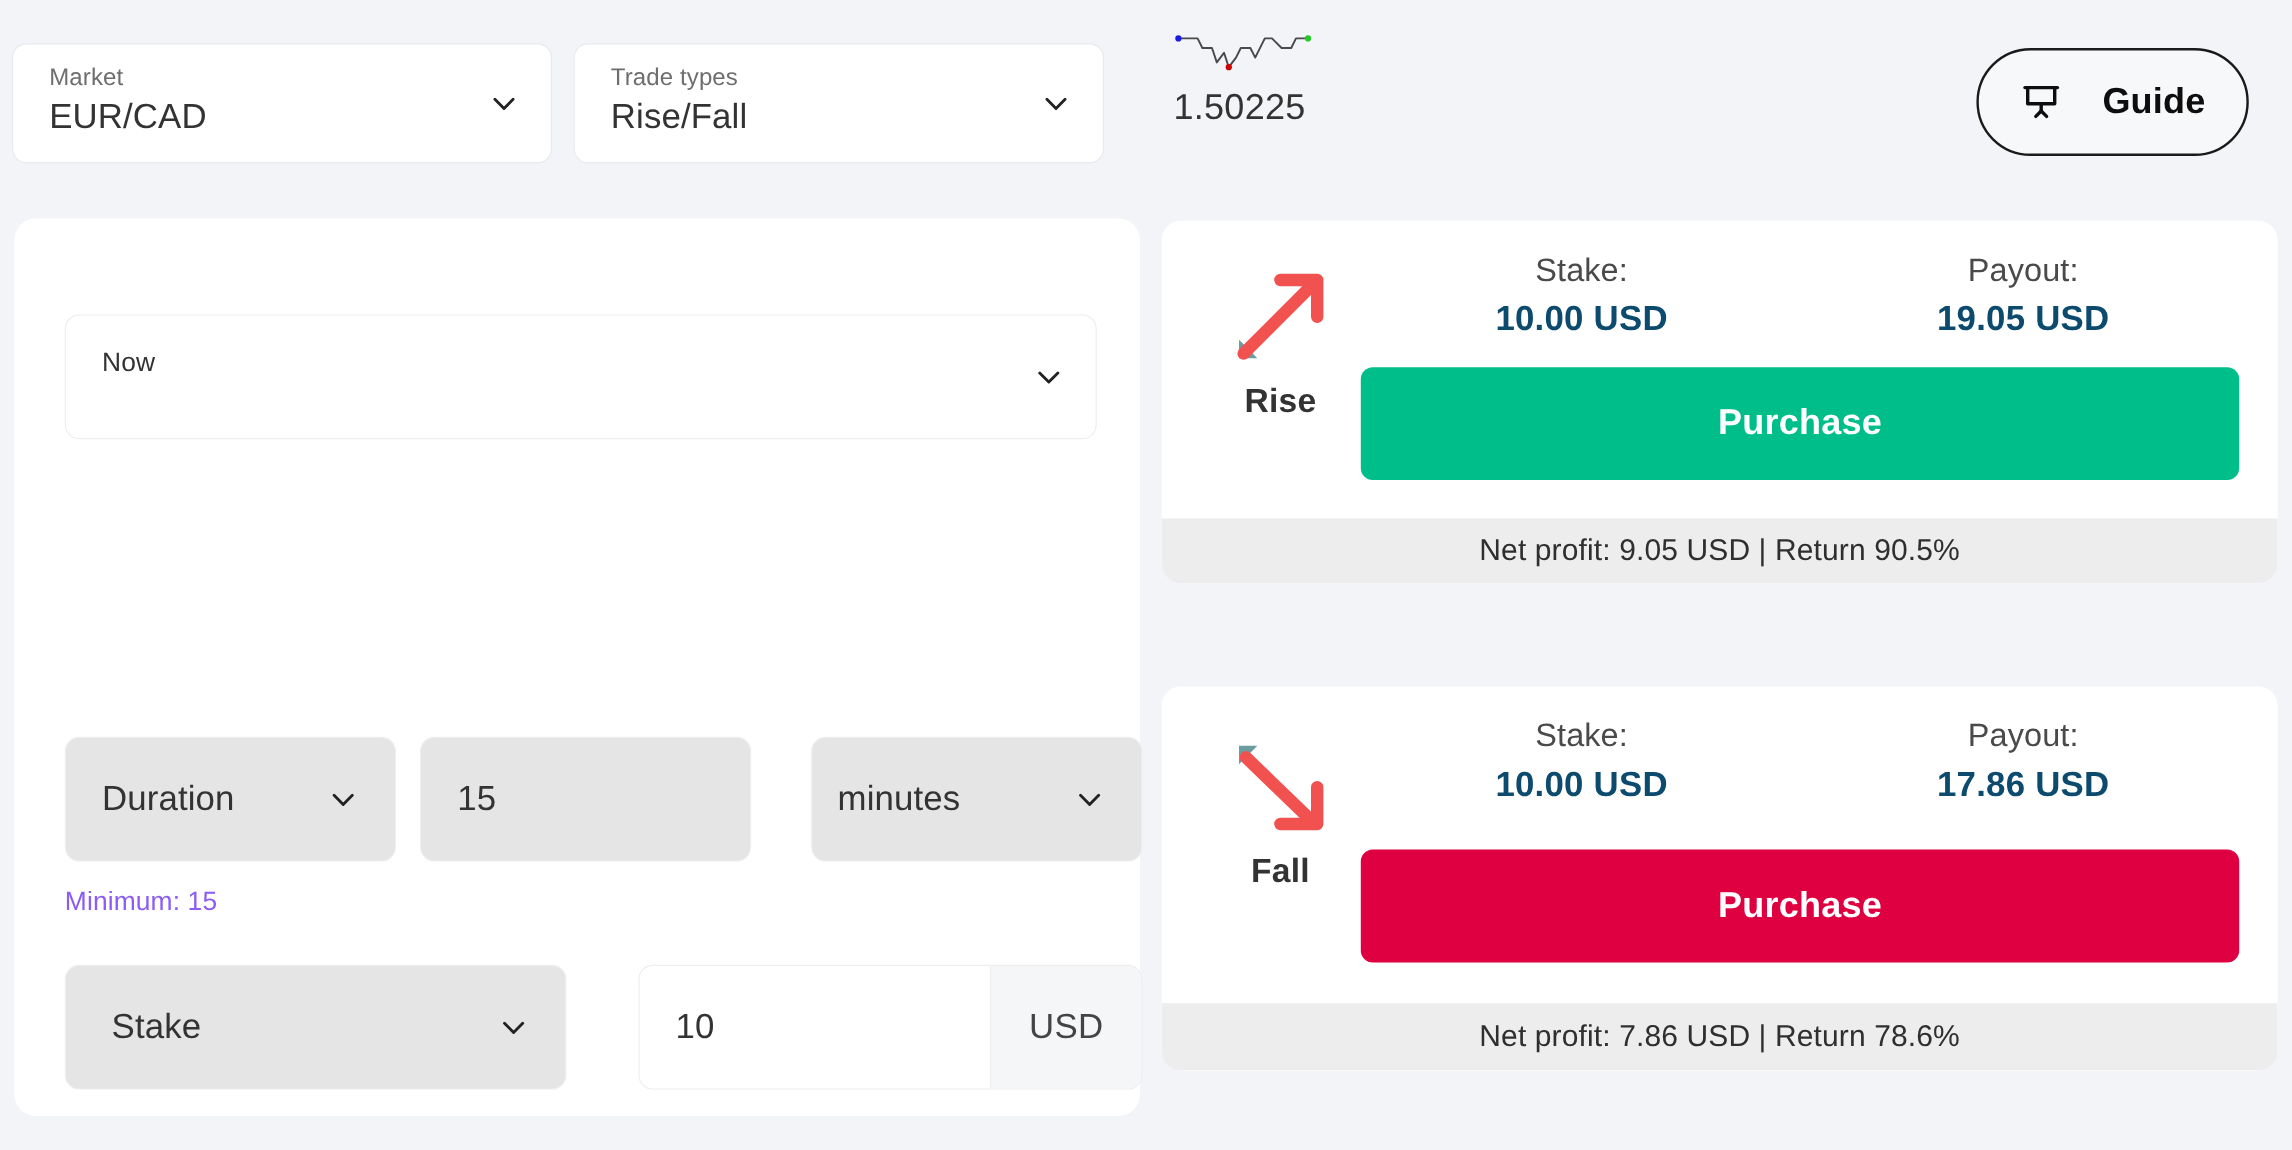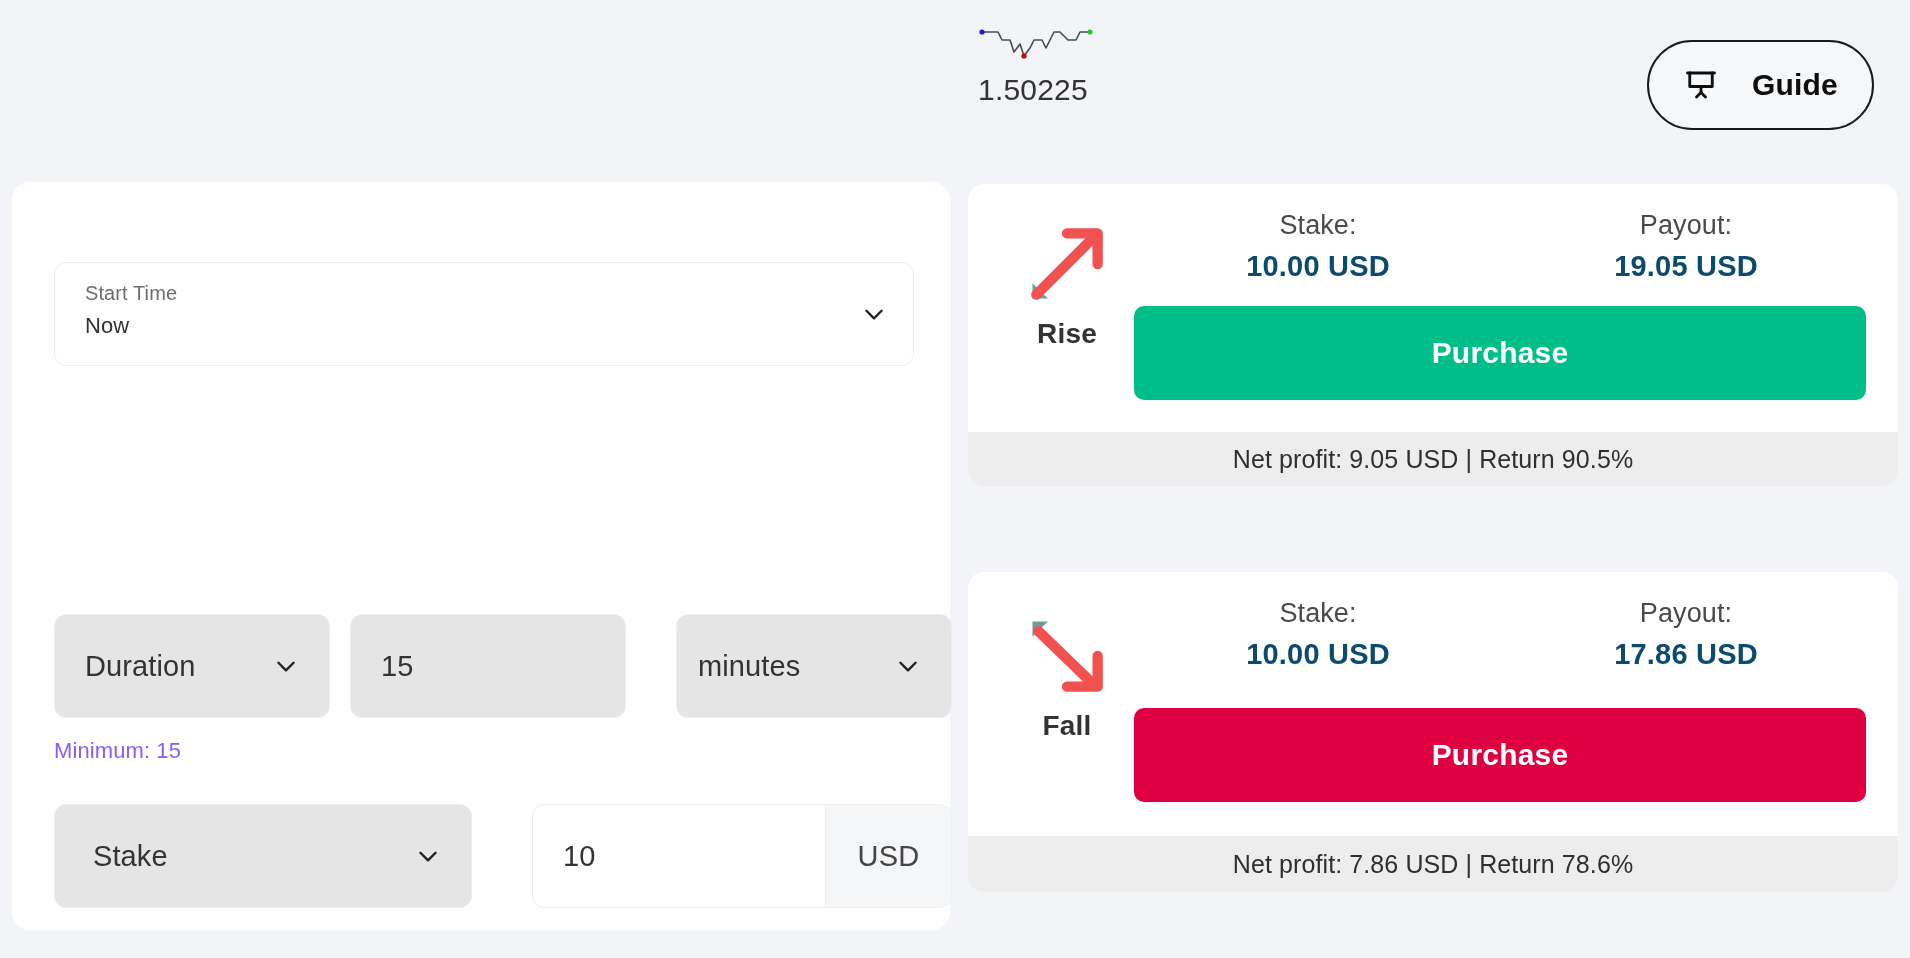--- a/index.html
+++ b/index.html
@@ -310,21 +310,39 @@
     letter-spacing: 0.1px;
   }
 </style>
 </head>
 <body>
 
 <div class="app">
 
   <div class="topbar">
 
-
+    <div class="selector market">
+      <div class="selector-label">Market</div>
+      <div class="selector-value">EUR/CAD</div>
+      <span class="chevron">
+        <svg viewBox="0 0 24 24" fill="none" stroke="#222" stroke-width="2.2" stroke-linecap="round" stroke-linejoin="round">
+            <polyline points="5,9 12,16 19,9"></polyline>
+          </svg>
+      </span>
+    </div>
+
+    <div class="selector trade-types">
+      <div class="selector-label">Trade types</div>
+      <div class="selector-value">Rise/Fall</div>
+      <span class="chevron">
+        <svg viewBox="0 0 24 24" fill="none" stroke="#222" stroke-width="2.2" stroke-linecap="round" stroke-linejoin="round">
+            <polyline points="5,9 12,16 19,9"></polyline>
+          </svg>
+      </span>
+    </div>
 
     <div class="sparkline-wrap">
       <svg class="sparkline" viewBox="0 0 120 40">
         <polyline points="4,8 20,8 24,16 32,16 36,28 42,20 46,32 52,24 56,16 64,16 68,24 76,8 82,8 90,16 98,16 102,8 112,8" fill="none" stroke="#4A4A4A" stroke-width="1.6" stroke-linejoin="round" stroke-linecap="round"></polyline>
         <circle cx="4" cy="8" r="2.6" fill="#1A1AE6"></circle>
         <circle cx="46" cy="32" r="2.6" fill="#CC0000"></circle>
         <circle cx="112" cy="8" r="2.6" fill="#22CC22"></circle>
       </svg>
       <div class="price">1.50225</div>
     </div>
@@ -339,21 +357,20 @@
           <line x1="12" y1="17" x2="15" y2="20"></line>
         </svg>
       </span>
       <span class="guide-label">Guide</span>
     </div>
   </div>
 
   <div class="left-card">
 
     <div class="field-row start-time">
-      <div class="field-label">Start Time</div>
       <div class="field-value">Now</div>
       <span class="chevron">
         <svg viewBox="0 0 24 24" fill="none" stroke="#222" stroke-width="2.2" stroke-linecap="round" stroke-linejoin="round">
             <polyline points="5,9 12,16 19,9"></polyline>
           </svg>
       </span>
     </div>
 
     <div class="field-row duration-row">
       <div class="pill duration-sel">

